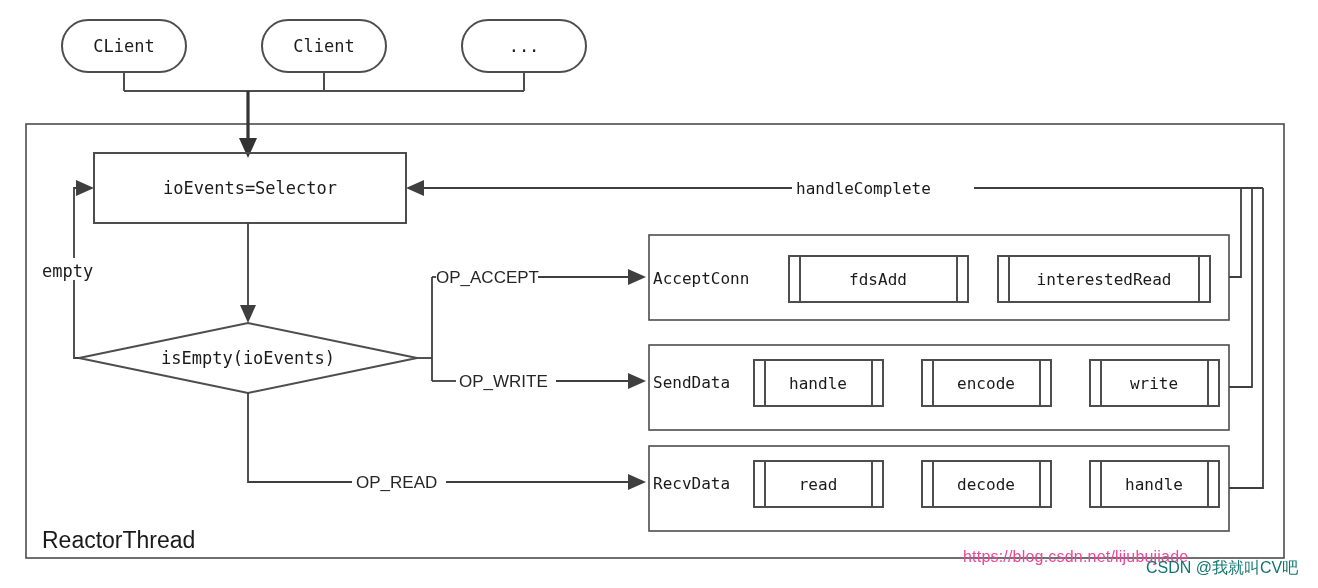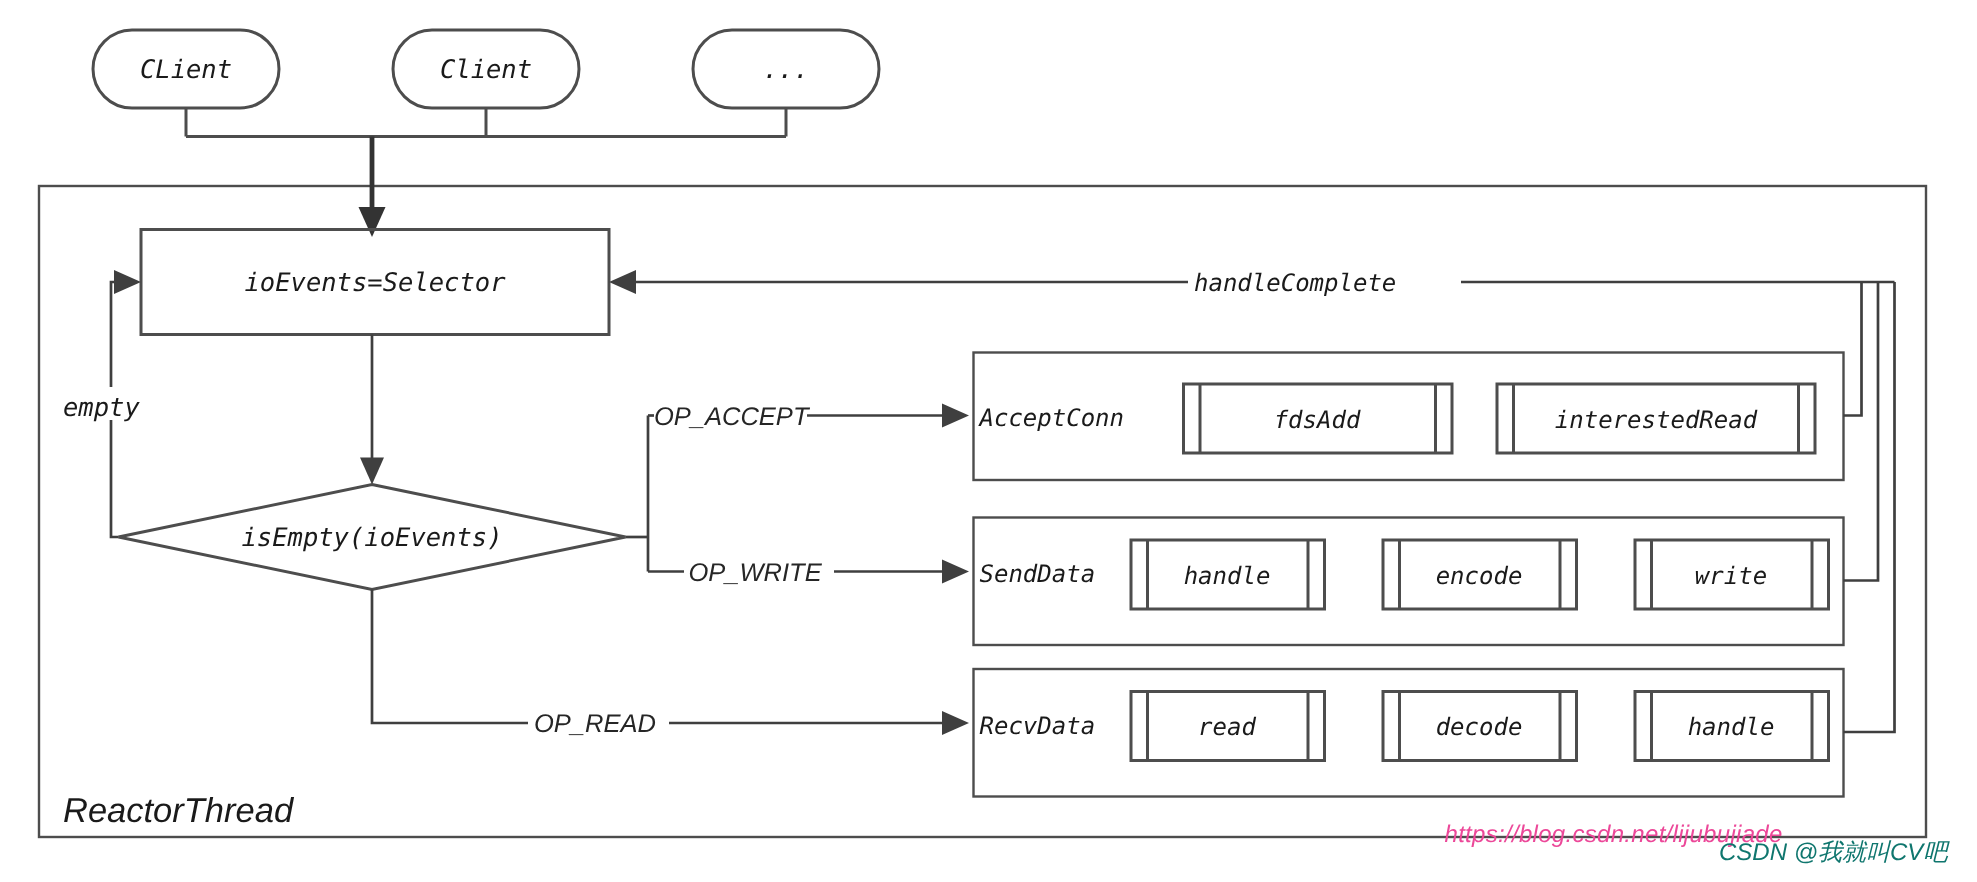--- a/index.html
+++ b/index.html
@@ -11,21 +11,20 @@
     width: 1318px;
     height: 588px;
     font-family: "Liberation Sans", sans-serif;
     overflow: hidden;
   }
   #stage {
     position: relative;
     width: 1318px;
     height: 588px;
     background: #ffffff;
-    font-style: italic;
   }
   svg#diagram {
     position: absolute;
     left: 0;
     top: 0;
     width: 1318px;
     height: 588px;
   }
   .shape-fill { fill: #ffffff; }
   .stroke-main { stroke: #4d4d4d; stroke-width: 2; fill: none; }

